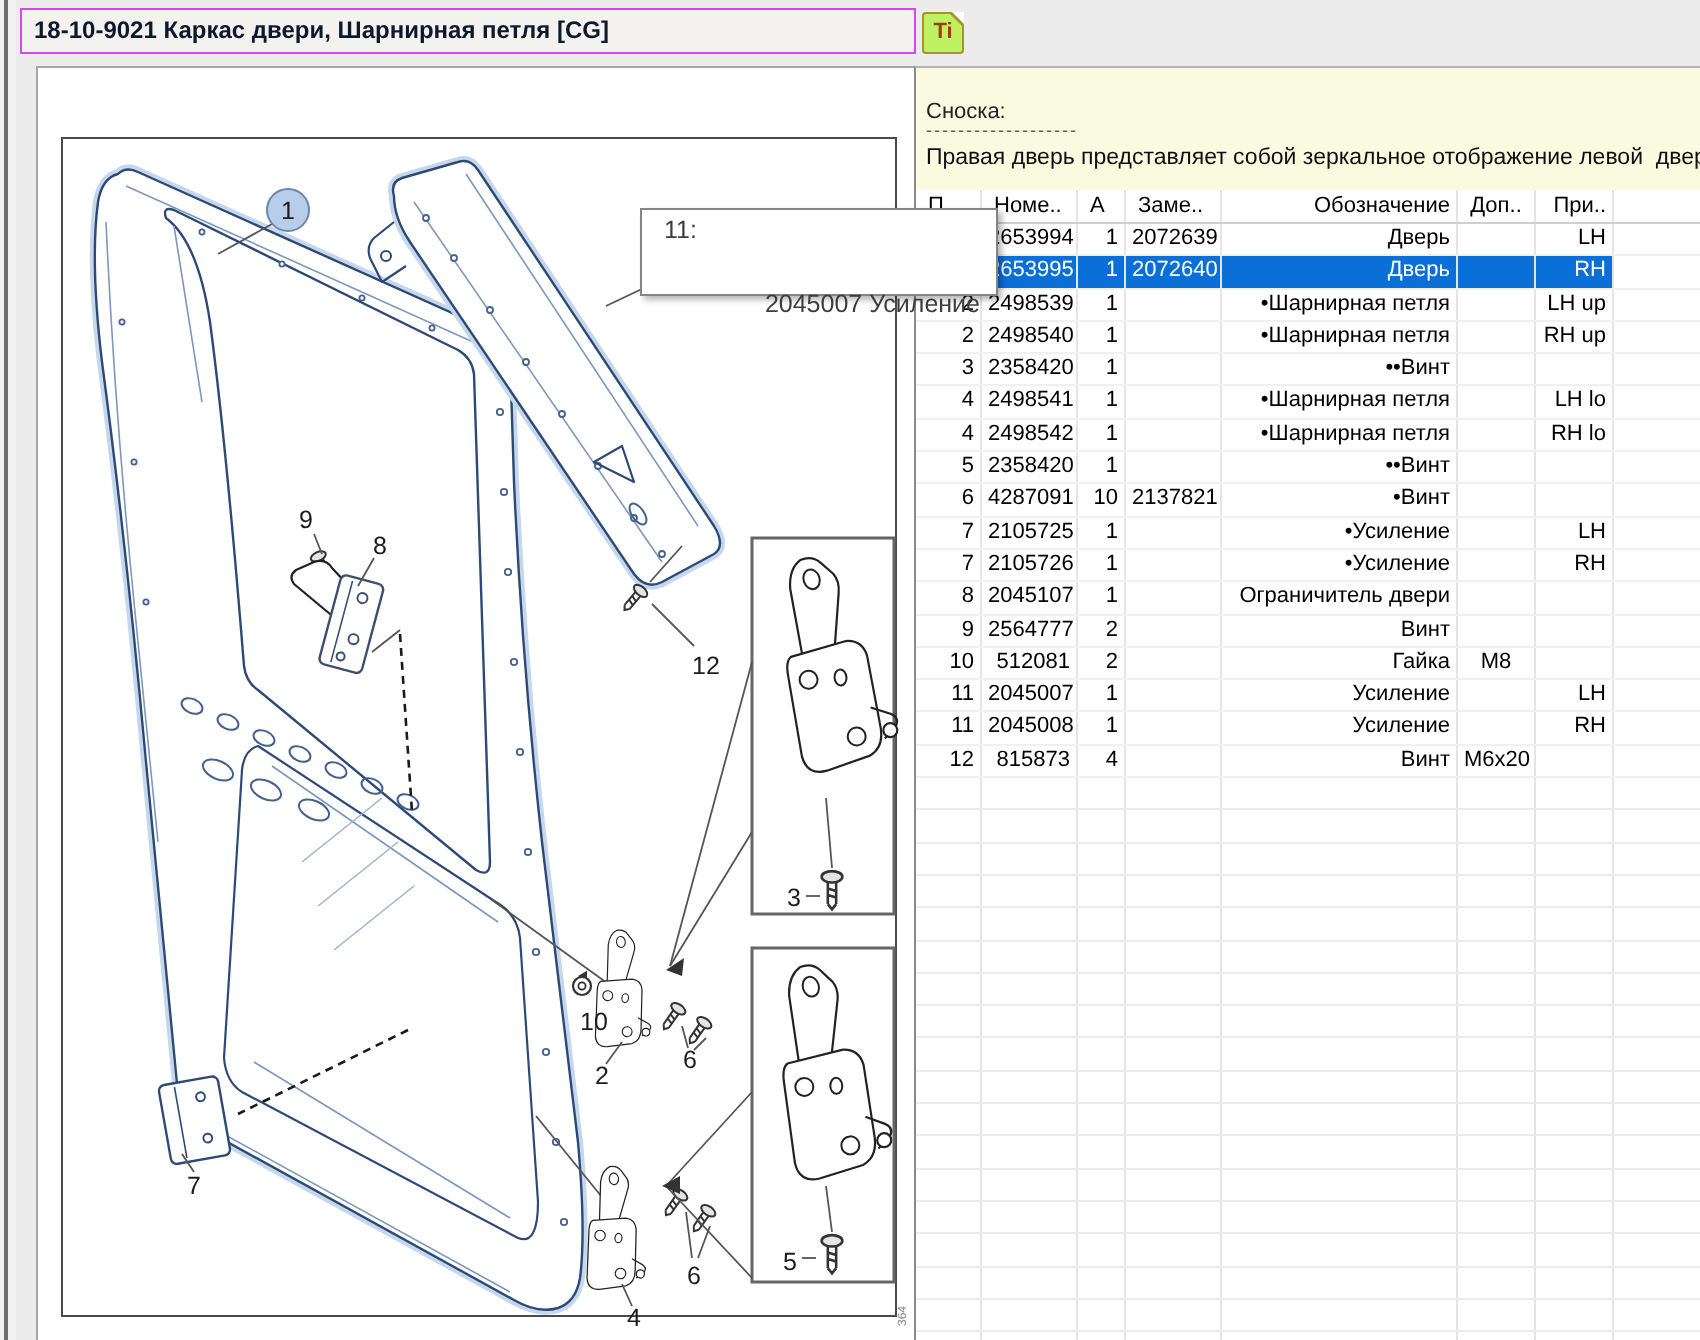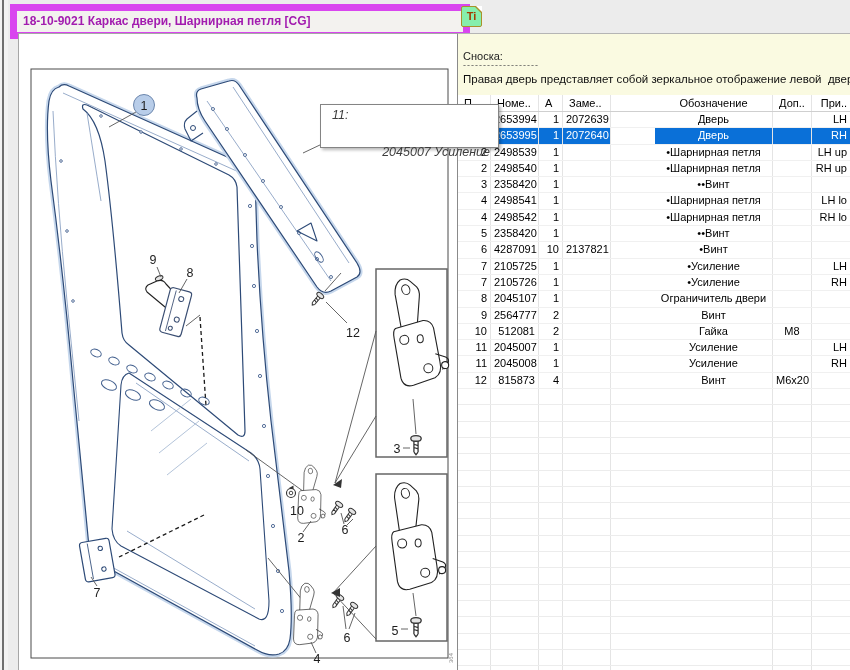--- a/index.html
+++ b/index.html
@@ -7,27 +7,27 @@
     width:850px;height:670px;position:relative;overflow:hidden;
     background:#ececec;font-family:"Liberation Sans",sans-serif;
     -webkit-font-smoothing:antialiased;
   }
   
   .splitter{position:absolute;left:0;top:0;width:8px;height:670px;background:#f2f2f2;}
   .splitter .bar{position:absolute;left:2px;top:0;width:2px;height:670px;background:#6e6e6e;}
   
   .title-box{
     position:absolute;left:10px;top:4px;width:440px;height:21px;
-    background:#f3f2ef;border:7px solid #d946ef;
-    font-size:12px;font-weight:bold;color:#a21caf;
+    background:#f3f2ef;border:1px solid #d946ef;
+    font-size:12px;font-weight:bold;color:#0f172a;
     line-height:21px;padding-left:6px;white-space:nowrap;overflow:hidden;
   }
   .ti-icon{
     position:absolute;left:461px;top:6px;width:19px;height:19px;
-    background:#86efac;border:1px solid #a8922a;border-radius:2px;
+    background:#bef264;border:1px solid #a8922a;border-radius:2px;
     font-size:11px;font-weight:bold;color:#a33c00;
     text-align:center;line-height:18px;cursor:pointer;
   }
   .ti-icon .fold{
     position:absolute;right:-1px;top:-1px;width:0;height:0;
     border-left:6px solid transparent;border-top:6px solid #fff;
     filter:drop-shadow(-1px 1px 0 #a8922a);
   }
   
   .diagram-pane{
@@ -54,35 +54,35 @@
   .trow{display:flex;height:15.3px;line-height:15.3px;border-bottom:1px solid #f0f0f0;}
   .trow.empty{border-bottom:1px solid #ececec;}
   .cell{
     font-size:11px;color:#000;border-right:1px solid #e4e4e4;
     padding:0 3px;box-sizing:border-box;white-space:nowrap;overflow:hidden;flex:none;
   }
   .c-pos{width:33px;text-align:right;}
   .c-num{width:48px;text-align:right;}
   .c-a{width:24px;text-align:right;}
   .c-repl{width:48px;text-align:center;}
-  .c-desc{width:118px;text-align:center;margin-left:44px;}
+  .c-desc{width:118px;text-align:right;}
   .c-dop{width:39px;text-align:center;}
   .c-pri{width:39px;text-align:right;}
   .c-fill{flex:1 1 auto;border-right:none;}
   .thead .c-pos,.thead .c-num,.thead .c-a,.thead .c-repl{text-align:left;padding-left:6px;}
   .trow.sel .cell{background:#0a70d8;color:#fff;}
   .trow.sel .c-fill{background:#fff;color:#000;}
   
   .tooltip{
     position:absolute;left:320px;top:104px;width:177px;height:42px;
     background:#fff;border:1px solid #848484;
     box-shadow:2px 2px 3px rgba(0,0,0,.28);
     font-size:12.5px;color:#3d3d3d;z-index:50;
   }
-  .tooltip .row{display:flex;height:20px;line-height:20px;font-style:italic;}
+  .tooltip .row{display:flex;height:20px;line-height:20px;}
   .tooltip .k{width:44px;padding-left:11px;}
   .tooltip .v{flex:1;text-align:right;padding-right:8px;white-space:nowrap;margin-top:37px;}
   
   .halo{fill:none;stroke:#c6d7ec;stroke-width:5;stroke-linejoin:round;}
   .ln{fill:#fff;stroke:#2d4a77;stroke-width:1.2;stroke-linejoin:round;}
   .lnf{fill:none;stroke:#2d4a77;stroke-width:1.1;stroke-linejoin:round;}
   .acc{fill:none;stroke:#7d97bd;stroke-width:.8;}
   .blk{fill:#fff;stroke:#222;stroke-width:1.1;stroke-linejoin:round;}
   .thin{fill:none;stroke:#555;stroke-width:.9;}
   .dash{fill:none;stroke:#1a1a1a;stroke-width:1.3;stroke-dasharray:4 3;}

